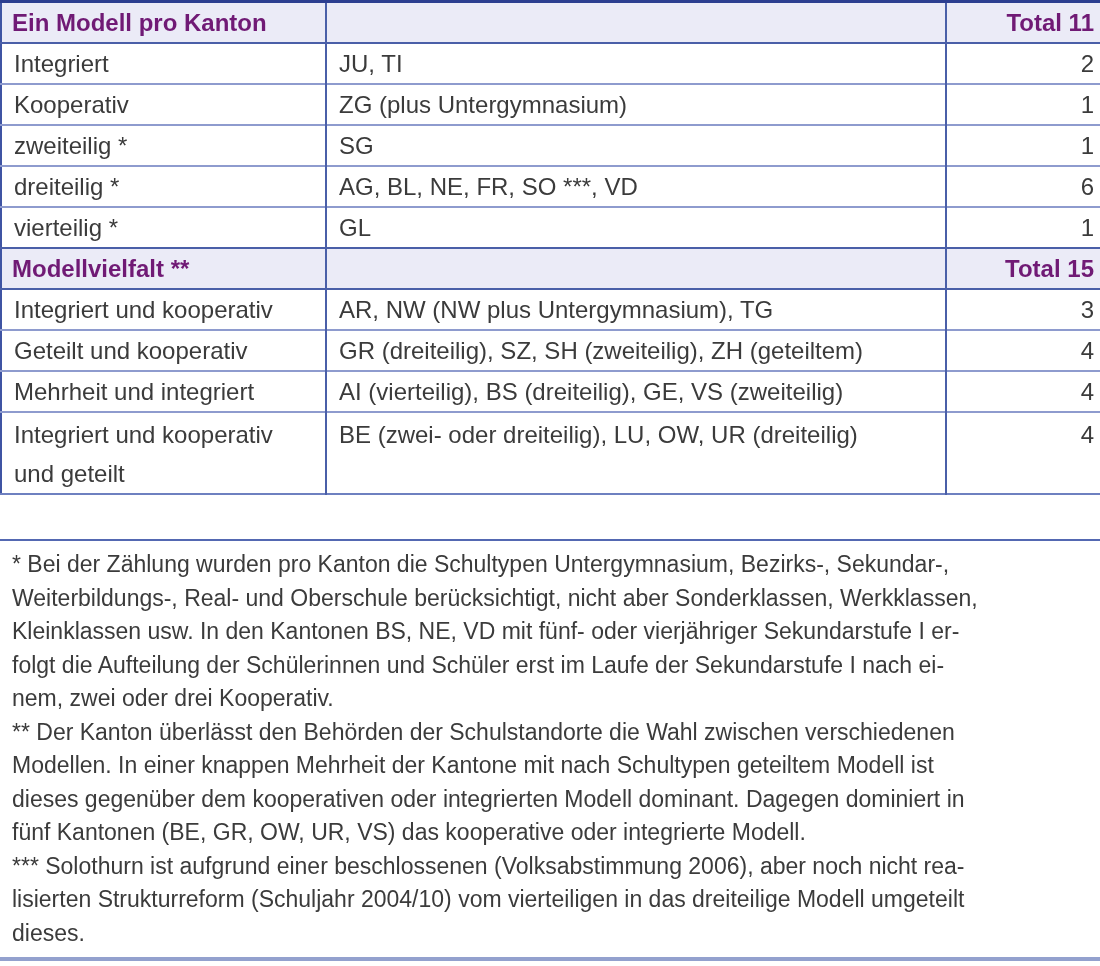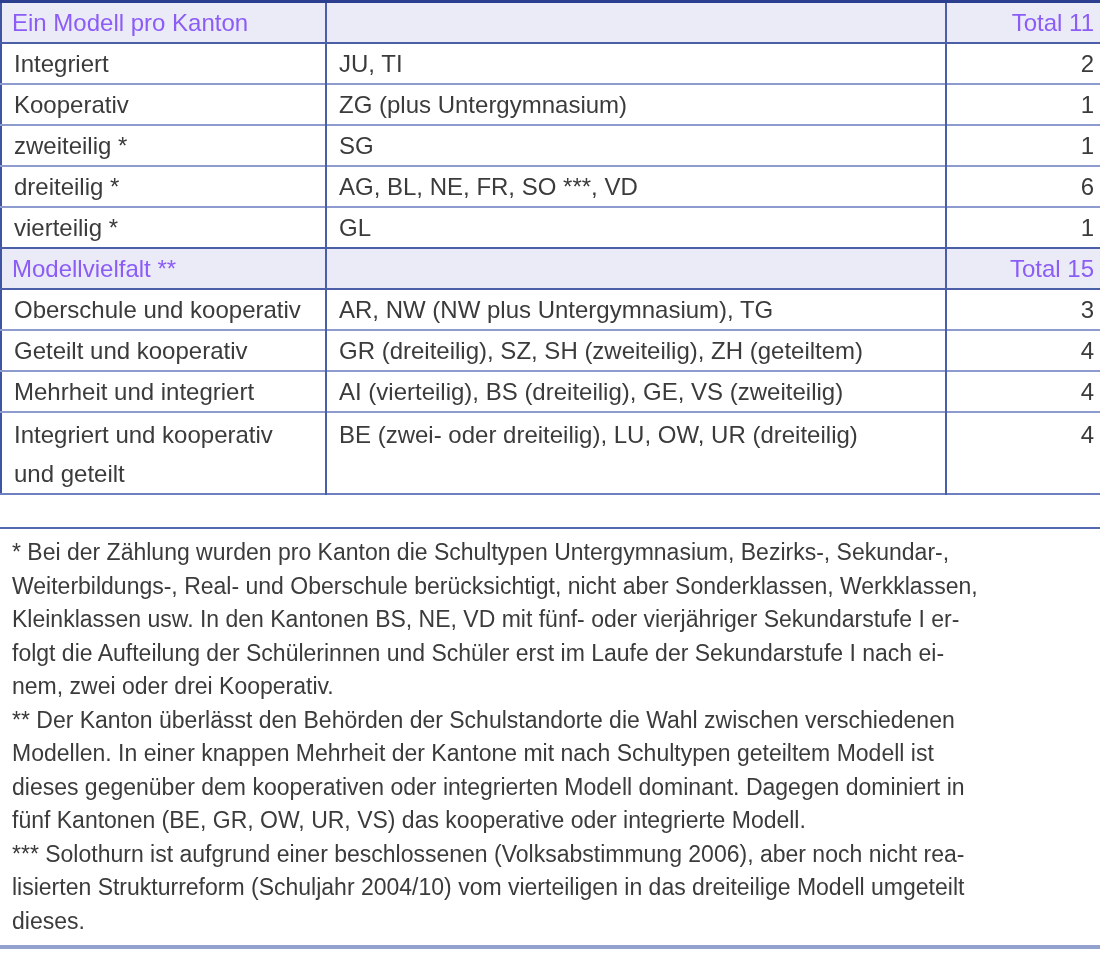--- a/index.html
+++ b/index.html
@@ -36,38 +36,38 @@
   table.models td + td {
     border-left: 2px solid #4a5fa8;
   }
   table.models {
     border: 2px solid #3f54a3;
     border-top: 3px solid #2c3e90;
     border-bottom: 2px solid #6e80c0;
   }
   table.models tr.section-header td {
     background: #ebebf7;
-    color: #8b5cf6;
-    font-weight: normal;
+    color: #701a75;
+    font-weight: bold;
     border-top: 2px solid #4a5fa8;
     border-bottom: 2px solid #4a5fa8;
     padding-left: 10px;
   }
   table.models td.count,
   table.models td.total {
     text-align: right;
     padding: 0 6px;
   }
   table.models tr.tall td {
     height: 74px;
     vertical-align: top;
     padding-top: 2px;
   }
   .footnotes {
-    margin-top: 32px;
+    margin-top: 44px;
     border-top: 2px solid #5468b2;
     padding: 7px 12px 0 12px;
     font-size: 23px;
   }
   .footnotes .fn-line {
     line-height: 33.5px;
     white-space: nowrap;
   }
   .bottom-rule {
     margin-top: 7px;
@@ -116,21 +116,21 @@
         <td>vierteilig *</td>
         <td>GL</td>
         <td class="count">1</td>
       </tr>
       <tr class="section-header">
         <td>Modellvielfalt **</td>
         <td></td>
         <td class="total">Total 15</td>
       </tr>
       <tr>
-        <td>Oberschule und kooperativ</td>
+        <td>Integriert und kooperativ</td>
         <td>AR, NW (NW plus Untergymnasium), TG</td>
         <td class="count">3</td>
       </tr>
       <tr>
         <td>Geteilt und kooperativ</td>
         <td>GR (dreiteilig), SZ, SH (zweiteilig), ZH (geteiltem)</td>
         <td class="count">4</td>
       </tr>
       <tr>
         <td>Mehrheit und integriert</td>

